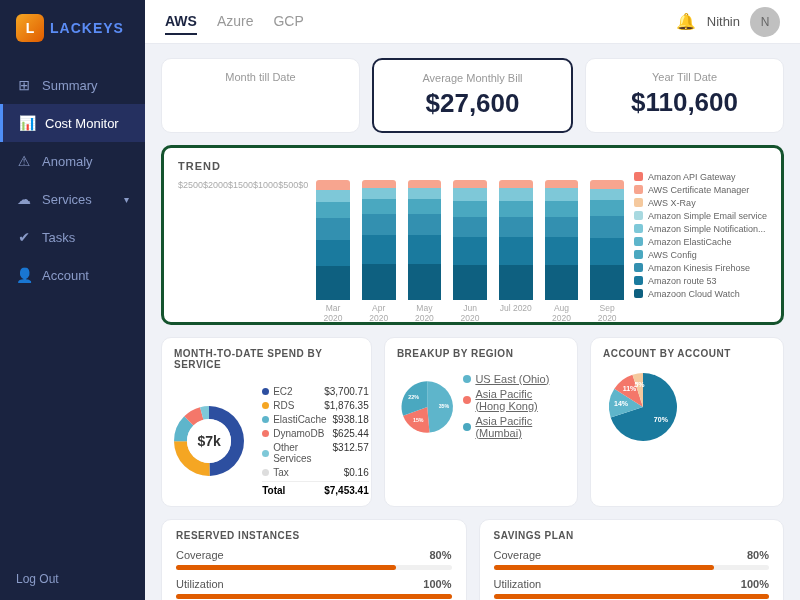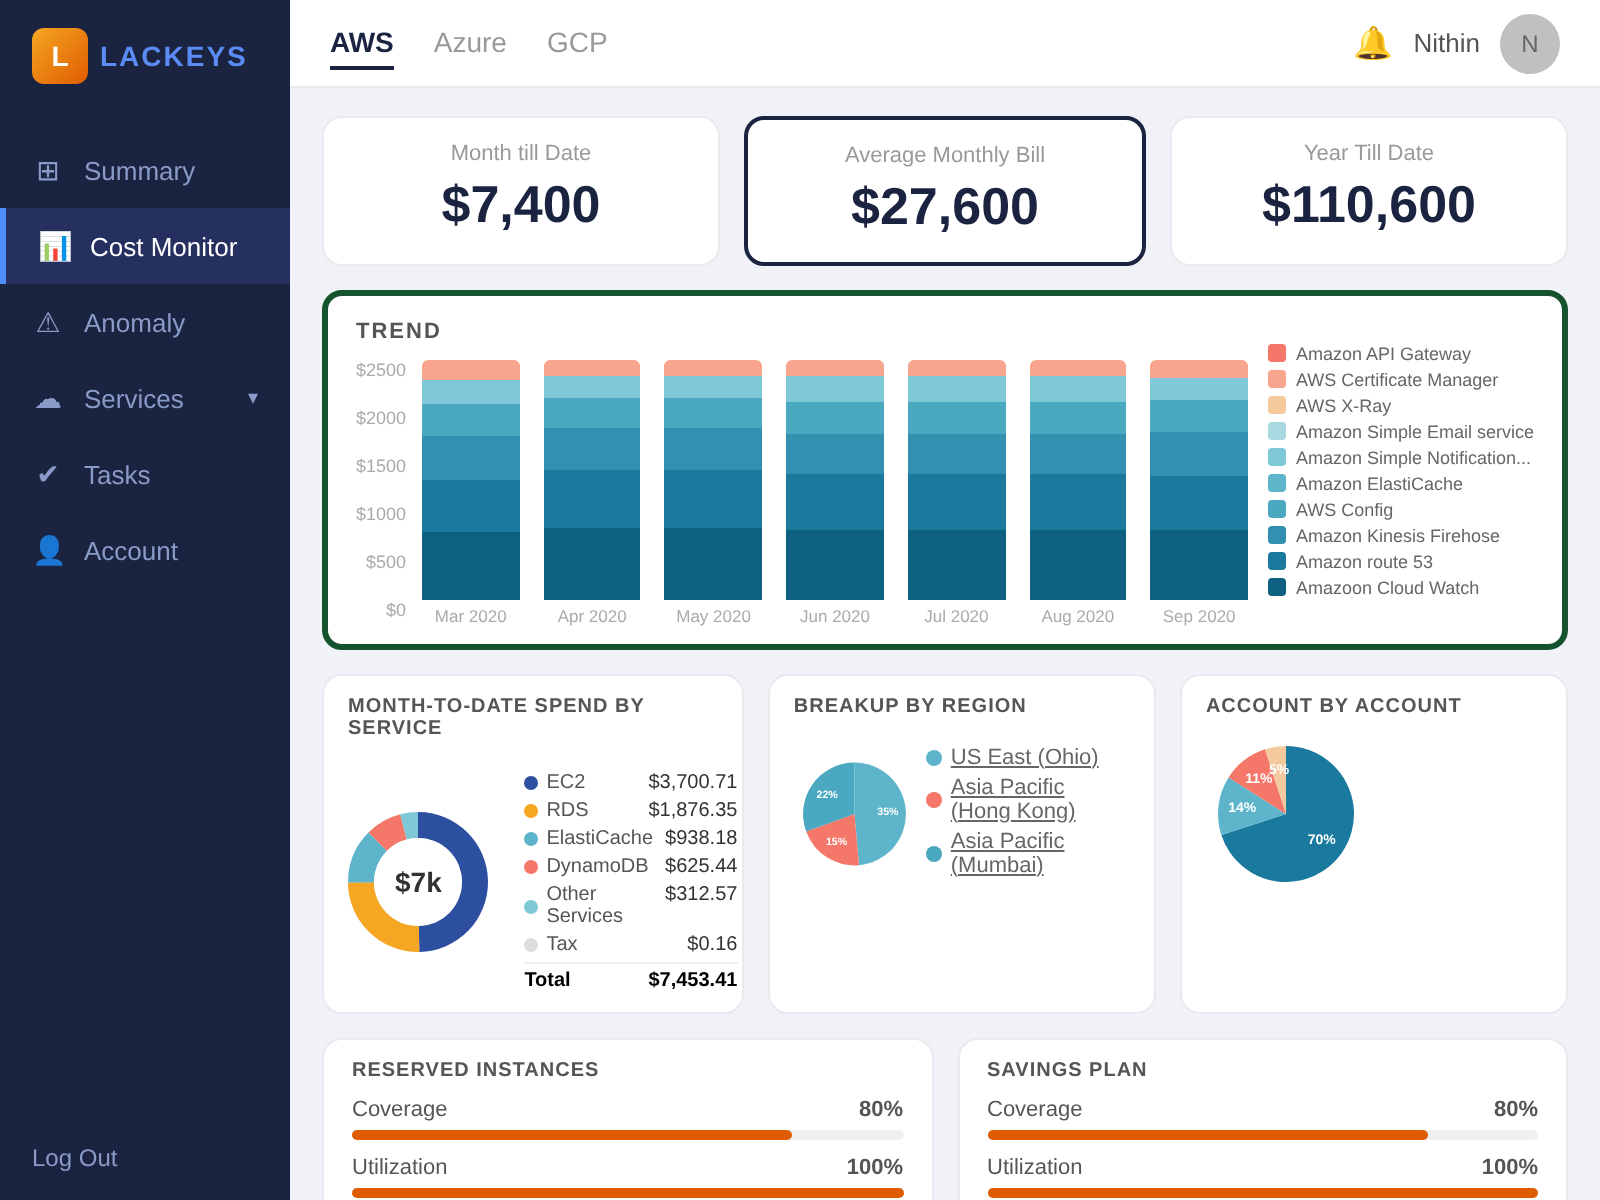--- a/index.html
+++ b/index.html
@@ -37,21 +37,21 @@
     .metric-cards { display: flex; gap: 12px; }
     .metric-card { flex: 1; background: white; border-radius: 10px; padding: 12px 16px; text-align: center; border: 1px solid #e8eaf0; }
     .metric-card.highlighted { border: 2px solid #1a2340; }
     .metric-label { font-size: 11px; color: #999; margin-bottom: 4px; }
     .metric-value { font-size: 26px; font-weight: bold; color: #1a2340; }
 
     
     .trend-section { background: white; border-radius: 10px; padding: 12px 14px; border: 3px solid #14532d; display: flex; gap: 10px; }
     .trend-chart-area { flex: 1; }
     .trend-title { font-size: 11px; font-weight: bold; color: #555; letter-spacing: 1px; margin-bottom: 8px; }
-    .chart-y-axis { display: flex; flex-direction: column; justify-content: space-between; height: 130px; font-size: 9px; color: #aaa; padding-right: 4px; text-align: right; }
+    .chart-y-axis { display: flex; flex-direction: row; justify-content: space-between; height: 130px; font-size: 9px; color: #aaa; padding-right: 4px; text-align: right; }
     .bars-group { display: flex; gap: 12px; align-items: flex-start; height: 130px; flex: 1; }
     .bar-col { display: flex; flex-direction: column; align-items: center; gap: 0; flex: 1; }
     .bar-stack { display: flex; flex-direction: column-reverse; width: 100%; border-radius: 4px 4px 0 0; overflow: hidden; }
     .bar-segment { width: 100%; }
     .bar-label { font-size: 8.5px; color: #aaa; margin-top: 3px; text-align: center; }
 
     
     .trend-legend { display: flex; flex-direction: column; gap: 3px; justify-content: center; min-width: 130px; font-size: 9px; color: #666; }
     .legend-item { display: flex; align-items: center; gap: 5px; }
     .legend-dot { width: 9px; height: 9px; border-radius: 2px; flex-shrink: 0; }
@@ -138,21 +138,20 @@
       <span class="user-name">Nithin</span>
       <div class="user-avatar">N</div>
     </div>
   </div>
 
   <div class="content">
 
     <div class="metric-cards">
       <div class="metric-card">
         <div class="metric-label">Month till Date</div>
-        <div class="metric-value">$7,400</div>
       </div>
       <div class="metric-card highlighted">
         <div class="metric-label">Average Monthly Bill</div>
         <div class="metric-value">$27,600</div>
       </div>
       <div class="metric-card">
         <div class="metric-label">Year Till Date</div>
         <div class="metric-value">$110,600</div>
       </div>
     </div>

